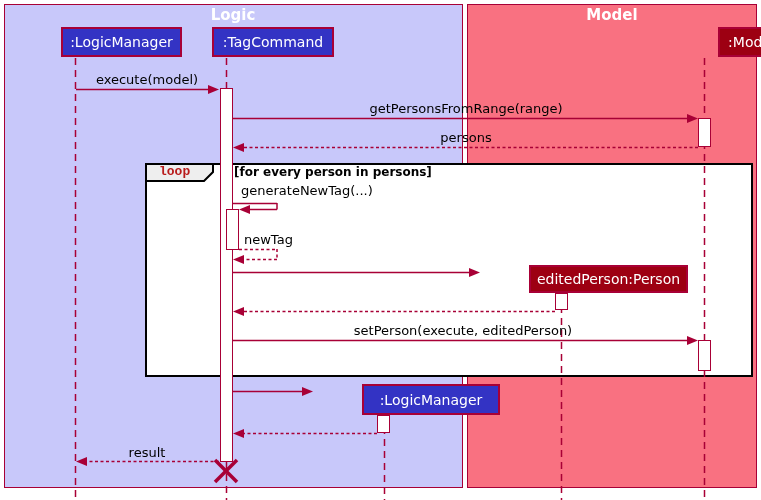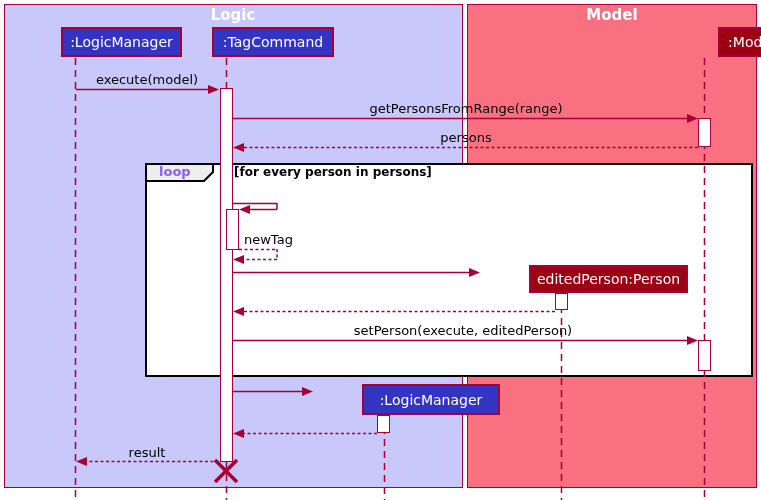--- a/index.html
+++ b/index.html
@@ -13,21 +13,21 @@
   .hdr{position:absolute;top:6px;font-weight:bold;font-size:15px;color:#ffffff;white-space:nowrap;transform:translateX(-50%);}
   .frame{position:absolute;left:145px;top:163px;width:608px;height:214px;box-sizing:border-box;background:#ffffff;border:2px solid #000000;}
   svg.overlay{position:absolute;left:0;top:0;width:761px;height:500px;}
   .box{position:absolute;box-sizing:border-box;border:2px solid #A80036;color:#ffffff;
        display:flex;align-items:center;justify-content:center;font-size:14px;white-space:nowrap;margin-left:47px;}
   .box-blue{background:#3333C4;}
   .box-darkred{background:#9D0012;}
   .act{position:absolute;box-sizing:border-box;background:#ffffff;border:1.5px solid #A80036;}
   .lbl{position:absolute;font-size:13px;color:#000000;white-space:nowrap;}
   .lbl-c{transform:translateX(-50%);}
-  .op{position:absolute;font-weight:bold;font-size:13px;color:#8b5cf6;}
+  .op{position:absolute;font-weight:bold;font-size:13px;color:#b91c1c;font-family:Liberation Mono, monospace;}
   .guard{position:absolute;font-weight:bold;font-size:12px;color:#000000;white-space:nowrap;text-align:center;}
 </style>
 </head>
 <body>
 
 <div id="canvas">
 
   <div class="region region-logic"></div>
   <div class="region region-model"></div>
   <div class="hdr" style="left:233px;">Logic</div>
@@ -101,17 +101,18 @@
   <div class="box box-darkred" style="left:671px;top:27px;width:67px;height:30px;">:Model</div>
   <div class="box box-darkred" style="left:482px;top:265px;width:159px;height:28px;">editedPerson:Person</div>
   <div class="box box-blue" style="left:315px;top:384px;width:138px;height:31px;">:LogicManager</div>
 
   <div class="op" style="left:159px;top:164px;">loop</div>
   <div class="guard" style="left:234px;top:165px;">[for every person in persons]</div>
 
   <div class="lbl lbl-c" style="left:147px;top:72px;">execute(model)</div>
   <div class="lbl lbl-c" style="left:466px;top:101px;">getPersonsFromRange(range)</div>
   <div class="lbl lbl-c" style="left:466px;top:130px;">persons</div>
+  <div class="lbl" style="left:241px;top:183px;">generateNewTag(...)</div>
   <div class="lbl" style="left:244px;top:232px;">newTag</div>
   <div class="lbl lbl-c" style="left:463px;top:323px;">setPerson(execute, editedPerson)</div>
   <div class="lbl lbl-c" style="left:147px;top:445px;text-align:center;">result</div>
 
 </div>
 
 </body></html>

